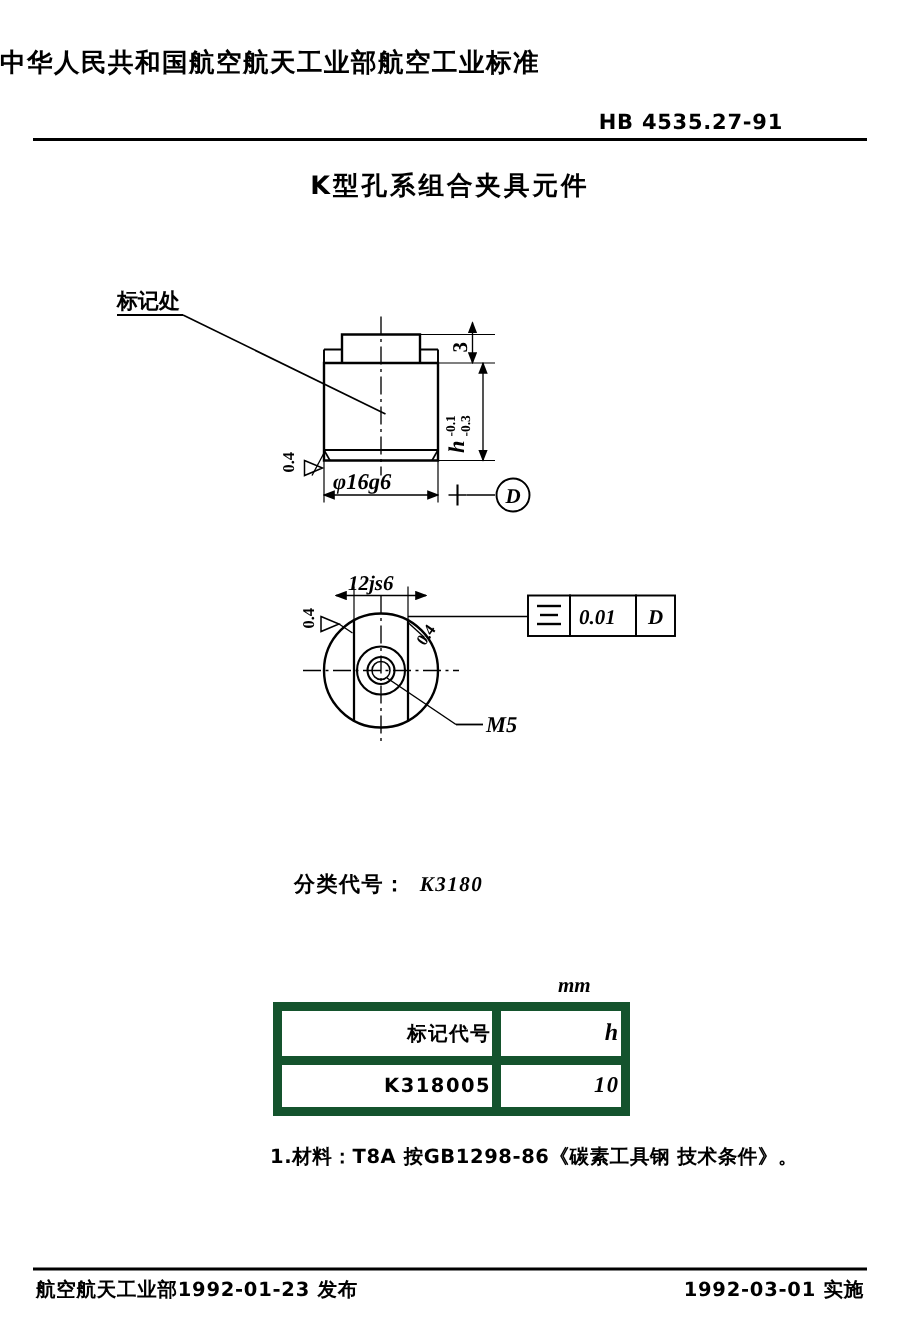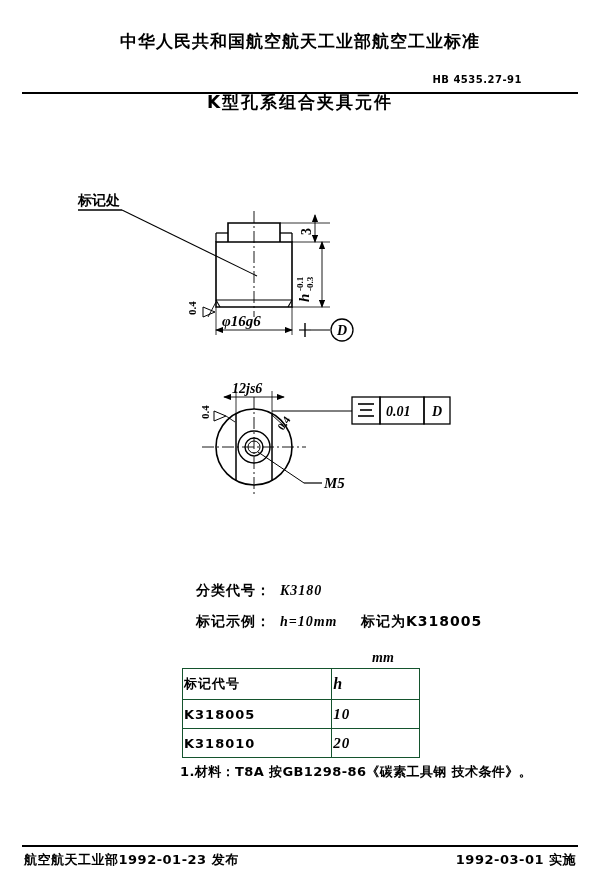--- a/index.html
+++ b/index.html
@@ -9,39 +9,39 @@
     font-family:"Liberation Serif", serif;
     color:#000;
     position:relative;
     overflow:hidden;
   }
   .page{position:absolute;inset:0;}
 
   
   .hdr-title{
     position:absolute;left:0;right:0;top:30px;
-    text-align:center;
+    text-align:left;
     font-family:"DejaVu Sans", sans-serif;
     font-weight:bold;
     font-size:17px;
     letter-spacing:1px;
   }
   .std-no{
     position:absolute;right:78px;top:74px;
     font-family:"DejaVu Sans", sans-serif;
-    font-size:10px;font-weight:bold;
+    font-size:14px;font-weight:bold;
     letter-spacing:0.5px;
     margin-left:16px;
   }
   .hdr-rule{
     position:absolute;left:22px;right:22px;top:92px;
     border-top:2px solid #000;
   }
   .doc-title{
-    position:absolute;left:0;right:0;top:90px;
+    position:absolute;left:0;right:0;top:112px;
     text-align:center;
     font-family:"DejaVu Sans", sans-serif;
     font-size:17px;font-weight:bold;
     line-height:25px;
     letter-spacing:2px;
   }
   .doc-title .l2{display:block;}
 
   
   .drawing{position:absolute;left:0;top:175px;width:532px;height:360px;}
@@ -62,22 +62,22 @@
     position:absolute;left:372px;top:650px;
     font-family:"Liberation Serif",serif;
     font-style:italic;font-size:14px;font-weight:bold;
   }
   table.t{
     position:absolute;left:182px;top:668px;
     border-collapse:collapse;
     width:238px;
   }
   table.t td{
-    border:1px solid #14532d;
-    text-align:left;
+    border:6px solid #14532d;
+    text-align:right;
     height:26px;
     font-family:"DejaVu Sans", sans-serif;
     font-size:13px;font-weight:bold;
     letter-spacing:1px;
   }
   table.t td.code{width:150px;}
   table.t td.h{width:88px;}
   table.t td.num{
     font-family:"Liberation Serif",serif;
     font-style:italic;font-size:15px;font-weight:bold;
@@ -235,44 +235,34 @@
         <text x="432" y="241" font-size="14" font-style="italic">D</text>
       </g>
     </g>
   </svg>
   </div>
 
   <div class="spec">
     <div class="spec-row">
       <span class="lbl">分类代号：</span>
       <span class="val">K3180</span>
-    </div>
-    <div class="spec-row">
-      <span class="lbl">标记示例：</span>
-      <span class="val">h=10mm</span>
-      <span>&nbsp;&nbsp;</span>
-      <span>标记为K318005</span>
     </div>
   </div>
 
   <div class="unit">mm</div>
   <table class="t">
     <tbody>
         <tr class="head">
       <td class="code">标记代号</td>
       <td class="h">h</td>
     </tr>
     <tr>
       <td class="code">K318005</td>
       <td class="h num">10</td>
     </tr>
-    <tr>
-      <td class="code">K318010</td>
-      <td class="h num">20</td>
-    </tr>
   </tbody>
     </table>
 
   <div class="notes">
     <div>1.材料：T8A 按GB1298-86《碳素工具钢 技术条件》。</div>
   </div>
 
   <div class="foot-rule"></div>
   <div class="foot-l">航空航天工业部1992-01-23 发布</div>
   <div class="foot-r">1992-03-01 实施</div>

